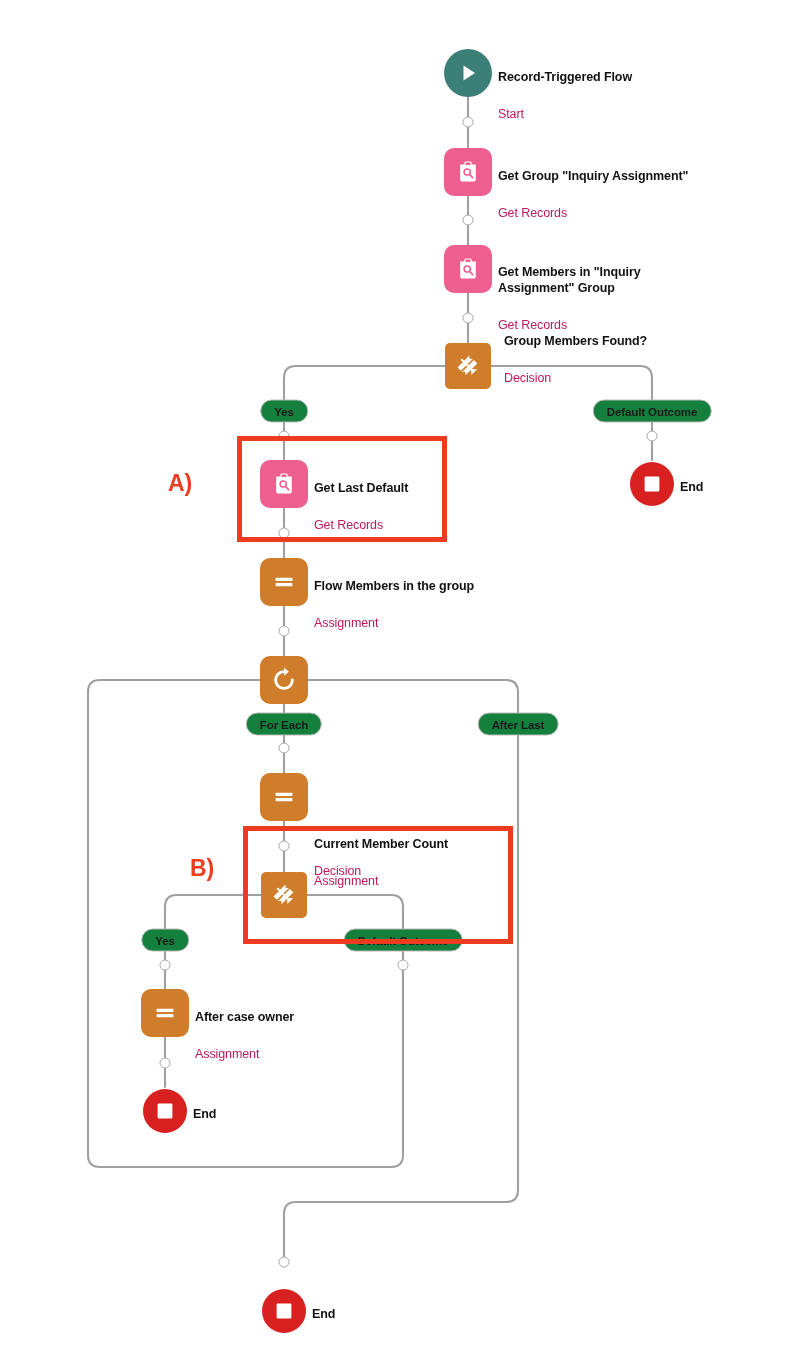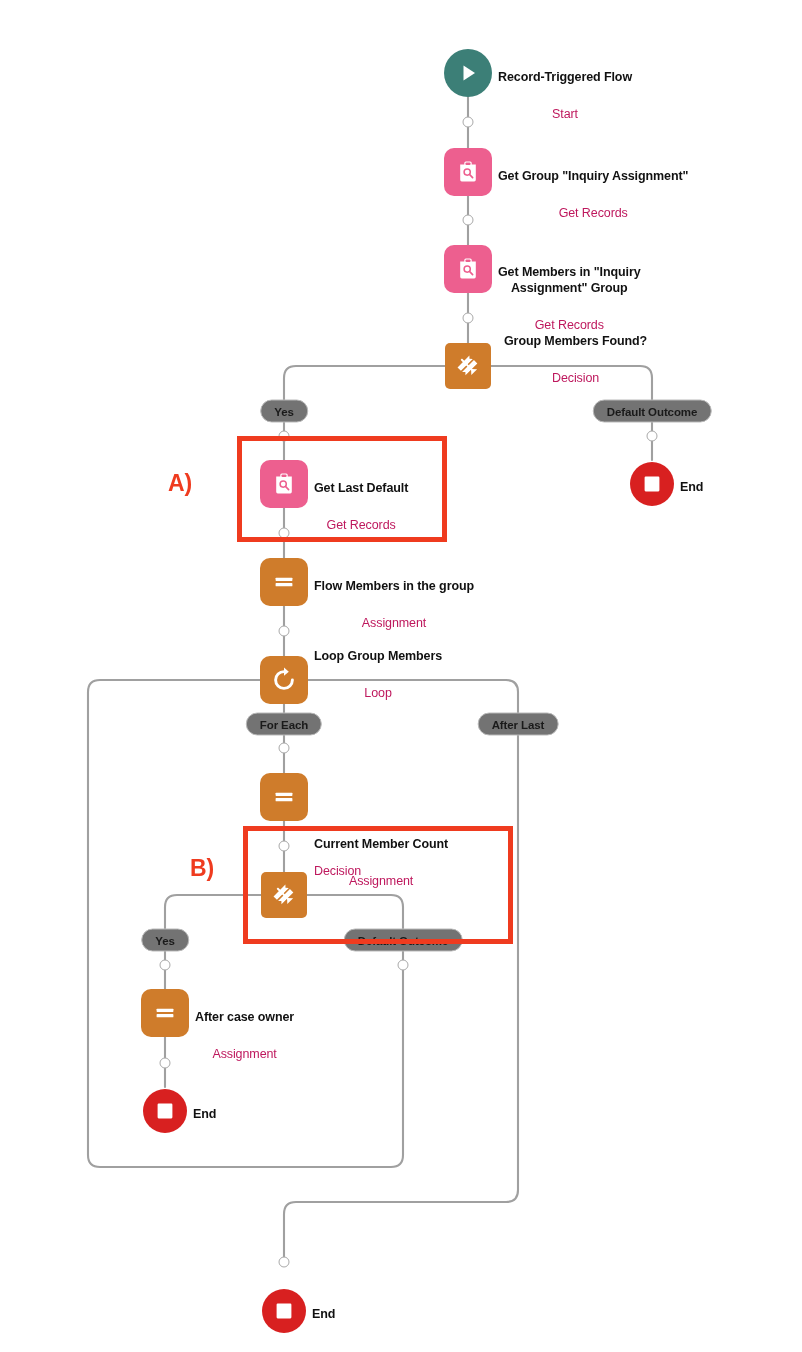--- a/index.html
+++ b/index.html
@@ -63,41 +63,40 @@
   }
   .diamond > svg {
     transform: rotate(-45deg);
   }
 
   
   .label {
     position: absolute;
     line-height: 1.28;
     white-space: pre-line;
-    text-align: center;
   }
   .label .title {
     font-size: 12.5px;
     font-weight: bold;
     color: #111111;
     letter-spacing: -0.1px;
   }
   .label .sub {
     font-size: 12.5px;
     font-weight: normal;
     color: #be185d;
     letter-spacing: -0.1px;
   }
 
   
   .pill {
     position: absolute;
     transform: translate(-50%, -50%);
     border: 1px solid #b9b9b9;
-    background: #737373;
+    background: #15803d;
     border-radius: 20px;
     height: 21px;
     padding: 0 13px;
     display: flex;
     align-items: center;
     justify-content: center;
     font-size: 11.5px;
     font-weight: bold;
     color: #1a1a1a;
     letter-spacing: -0.1px;
@@ -288,24 +287,20 @@
     <div class="sub">Assignment</div>
   </div>
 
   <div class="node" style="left:284px; top:680px;">
     <div class="shape sq" style="background:#cf7c2b;">
       <svg width="28" height="28" viewBox="0 0 28 28">
         <path d="M14 5.6a8.4 8.4 0 1 0 8.4 8.4" fill="none" stroke="#ffffff" stroke-width="2.9" stroke-linecap="round"></path>
         <path d="M14 1.6 L18.8 5.7 L14 9.8 Z" fill="#ffffff"></path>
       </svg>
     </div>
-  </div>
-  <div class="label" style="left:314px; top:628px;">
-    <div class="title">Loop Group Members</div>
-    <div class="sub">Loop</div>
   </div>
 
   <div class="node" style="left:284px; top:797px;">
     <div class="shape sq" style="background:#cf7c2b;">
       <svg width="26" height="26" viewBox="0 0 26 26">
         <rect x="4.6" y="8.7" width="16.8" height="3.2" rx="0.6" fill="#ffffff"></rect>
         <rect x="4.6" y="14.1" width="16.8" height="3.2" rx="0.6" fill="#ffffff"></rect>
       </svg>
     </div>
   </div>

